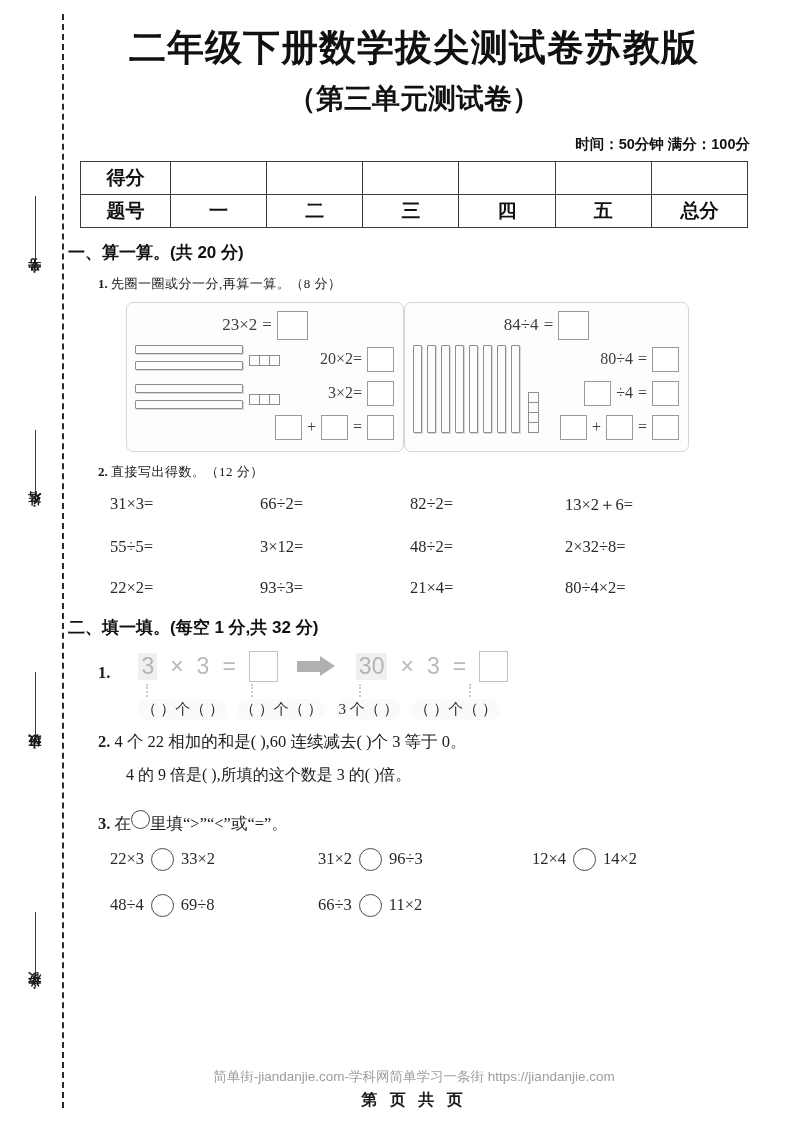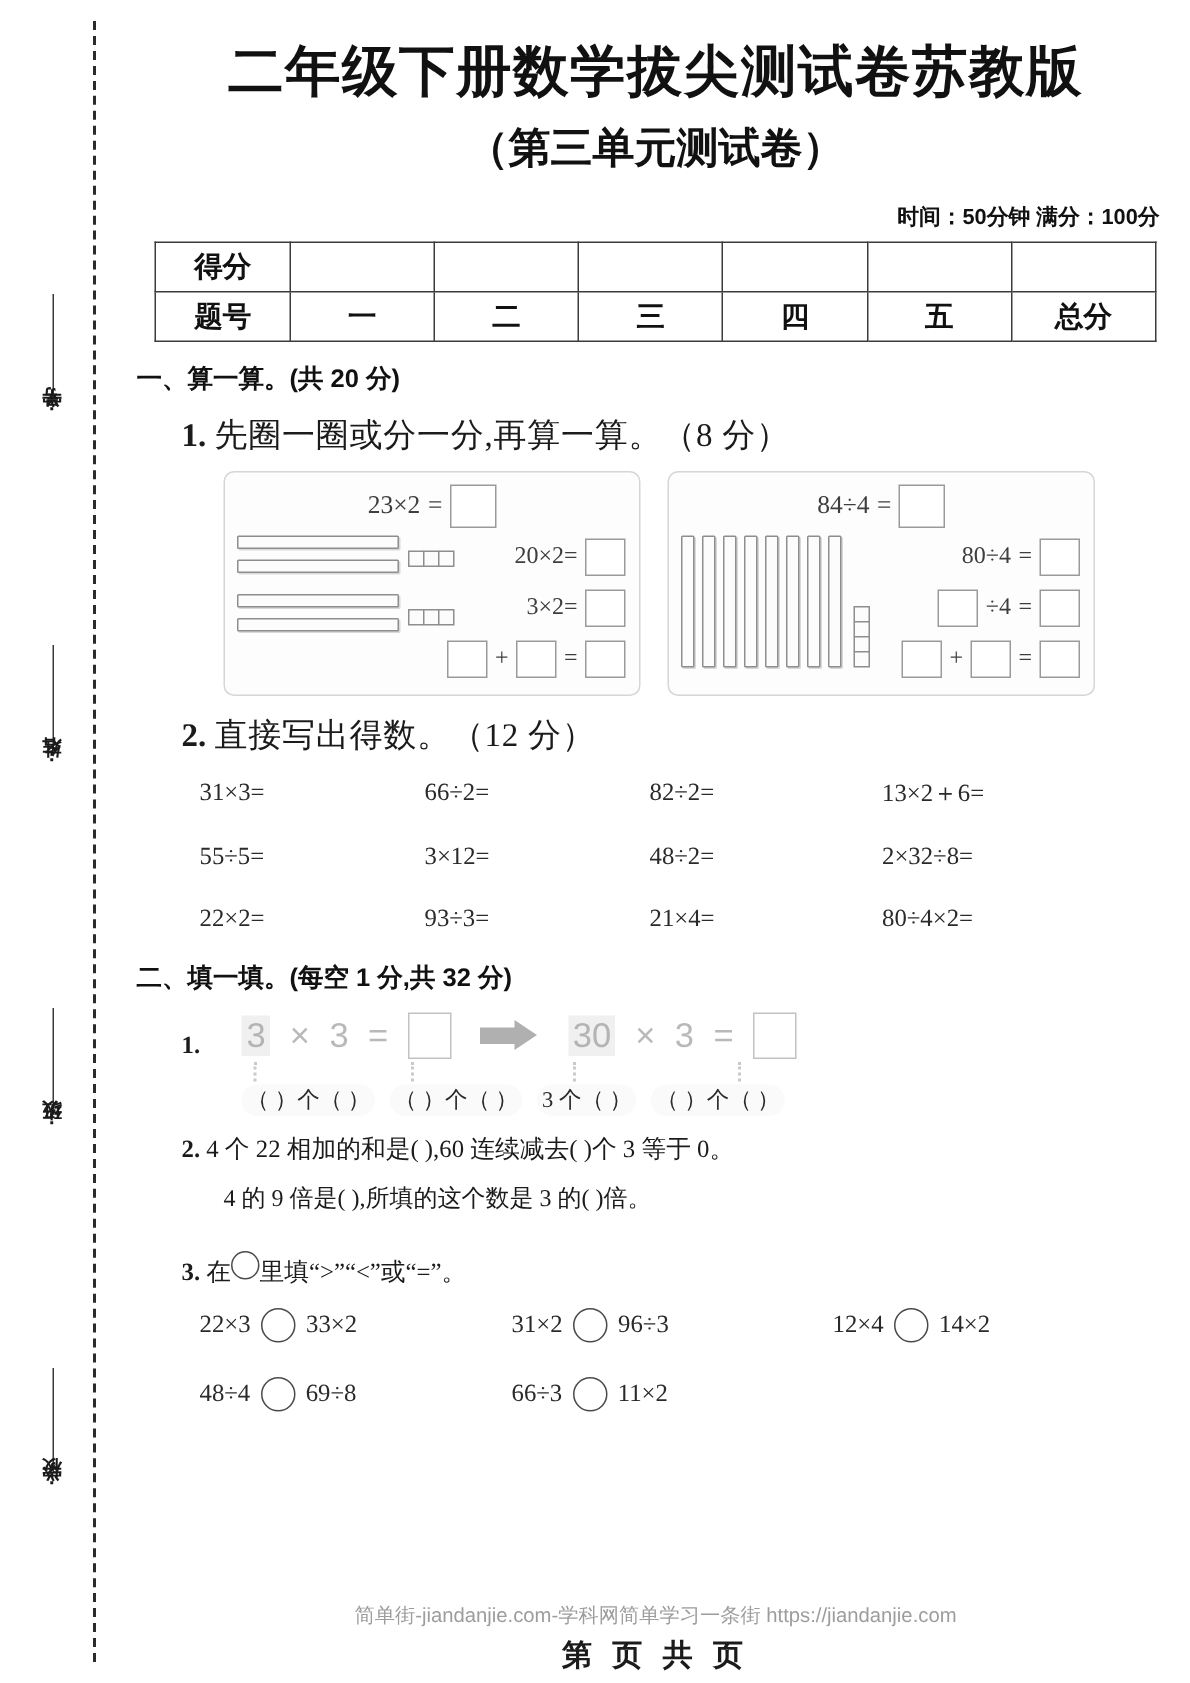--- a/index.html
+++ b/index.html
@@ -35,21 +35,21 @@
   .mfield .mrule{
     width:0; border-left:1.5px solid #3a3a3a;
   }
   .mf1{ top:196px; } .mf1 .mrule{ height:70px; }
   .mf2{ top:430px; } .mf2 .mrule{ height:70px; }
   .mf3{ top:672px; } .mf3 .mrule{ height:70px; }
   .mf4{ top:912px; } .mf4 .mrule{ height:70px; }
 
   
   .page{
-    position:absolute; left:87px; top:0; width:700px; height:880px;
+    position:absolute; left:64px; top:0; width:700px; height:880px;
   }
 
   .title{
     font-family:"Liberation Sans", sans-serif;
     font-weight:bold;
     font-size:37px;
     text-align:center;
     letter-spacing:1px;
     margin-top:26px;
     line-height:1.18;
@@ -92,29 +92,29 @@
 
   
   .sec{
     font-family:"Liberation Sans", sans-serif;
     font-weight:bold;
     font-size:17px;
     margin:13px 0 0 4px;
     color:#111;
   }
   .q{
-    font-size:22px;
+    font-size:13px;
     margin:11px 0 0 34px;
     font-weight:bold;
     color:#1b1b1b;
   }
   .q .qt{ font-weight:normal; letter-spacing:0.5px; }
 
   
-  .boxrow{ display:flex; gap:18px; margin:9px 0 0 62px; }
+  .boxrow{ display:flex; gap:0; margin:9px 0 0 62px; }
   .mbox{
     border:1px solid #d6d6d6;
     border-radius:7px;
     background:#fdfdfd;
     position:relative;
   }
   .mbox.left{ width:278px; height:150px; }
   .mbox.right{ width:285px; height:150px; }
   .eq-top{
     text-align:center; padding-top:8px;
@@ -239,21 +239,21 @@
   .wm{
     position:absolute; left:0; top:1068px; width:700px;
     text-align:center;
     font-family:"Liberation Sans", sans-serif;
     font-size:13.5px; color:#9d9d9d;
   }
   .pager{
     position:absolute; left:0; top:1090px; width:700px;
     text-align:center;
     font-family:"Liberation Sans", sans-serif;
-    font-size:20px; font-weight:bold; letter-spacing:4px; color:#1b1b1b;
+    font-size:16px; font-weight:bold; letter-spacing:4px; color:#1b1b1b;
   }
 </style>
 </head>
 <body>
 
 <div class="margin-col">
   <div class="dashed-line"></div>
 
   <div class="mfield mf1">
     <div class="mrule"></div>

